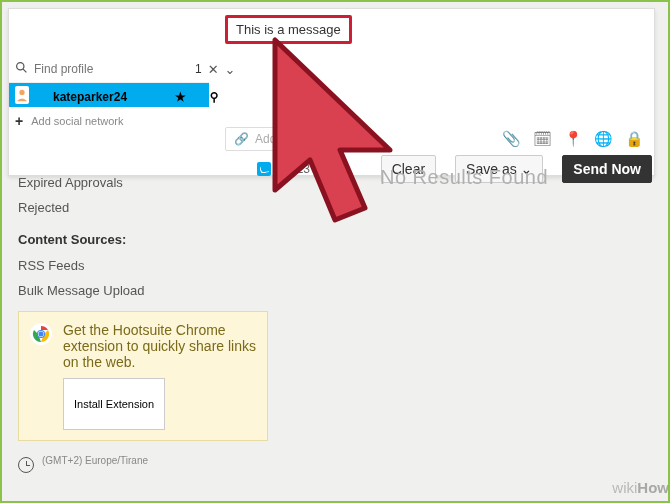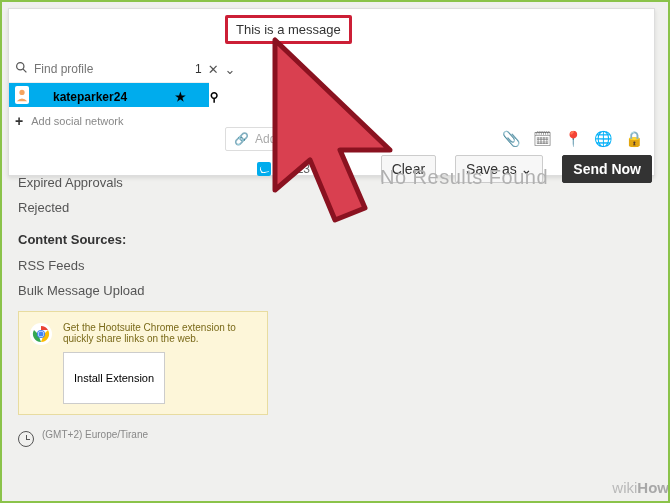--- a/index.html
+++ b/index.html
@@ -34,21 +34,21 @@
   .bottom-row .spacer { flex: 1; }
   .btn { font-size: 14px; padding: 5px 10px; border: 1px solid #ccc; background: #f7f7f7; cursor: pointer; border-radius: 2px; color: #333; }
   .btn.dark { background: #333; color: #fff; border-color: #333; font-weight: bold; }
 
   
   .sidebar { position: absolute; top: 170px; left: 18px; width: 250px; font-size: 13px; color: #555; }
   .sidebar .item { padding: 5px 0; }
   .sidebar .heading { font-weight: bold; color: #333; padding: 12px 0 6px; }
   .promo { background: #fdf6d9; border: 1px solid #e8dca0; padding: 10px; margin-top: 8px; display: flex; gap: 10px; }
   .chrome-icon { width: 24px; height: 24px; flex-shrink: 0; }
-  .promo-text { font-size: 10px; color: #7a6a1a; }
+  .promo-text { font-size: 14px; color: #7a6a1a; }
   .promo-btn { margin-top: 8px; font-size: 11px; padding: 19px 10px; border: 1px solid #ccc; background: #fff; cursor: pointer; }
   .tz-row { display: flex; gap: 8px; margin-top: 14px; align-items: flex-start; }
   .clock { width: 16px; height: 16px; border: 1.5px solid #555; border-radius: 50%; position: relative; flex-shrink: 0; margin-top: 2px; }
   .clock::before { content: ""; position: absolute; left: 7px; top: 3px; width: 1px; height: 5px; background: #555; }
   .clock::after { content: ""; position: absolute; left: 7px; top: 7px; width: 4px; height: 1px; background: #555; }
   .tz-date { font-size: 12px; font-weight: bold; color: #333; }
   .tz-zone { font-size: 10px; color: #888; }
 
   
   .no-results { position: absolute; left: 380px; top: 166px; font-size: 20px; color: #b0b0b0; letter-spacing: 0.5px; }

